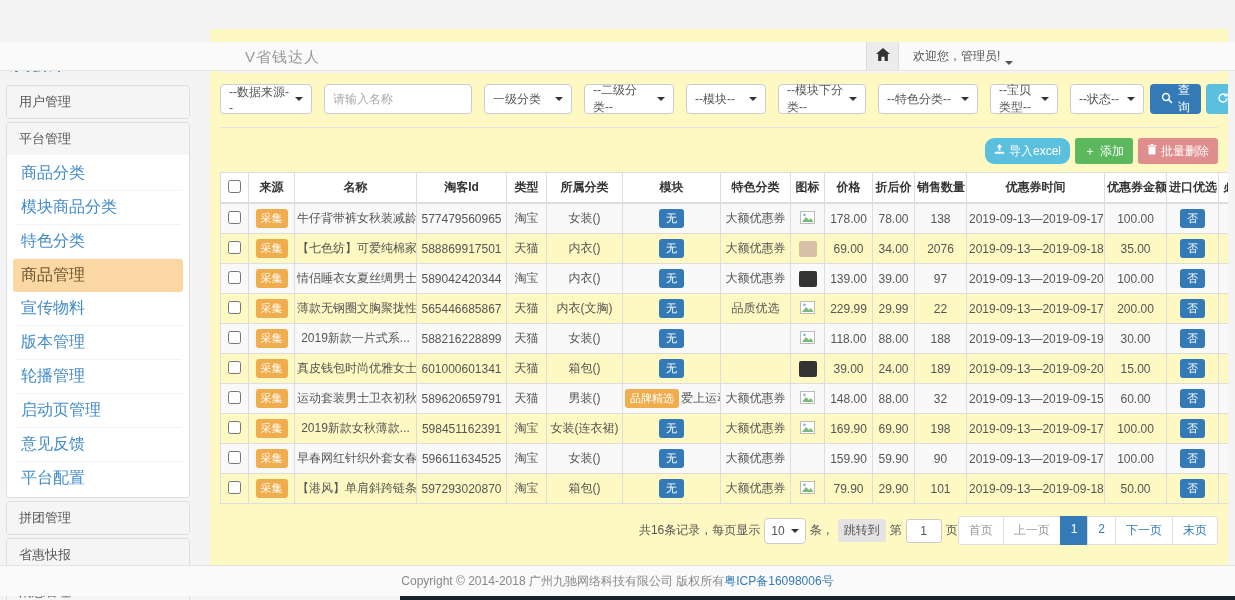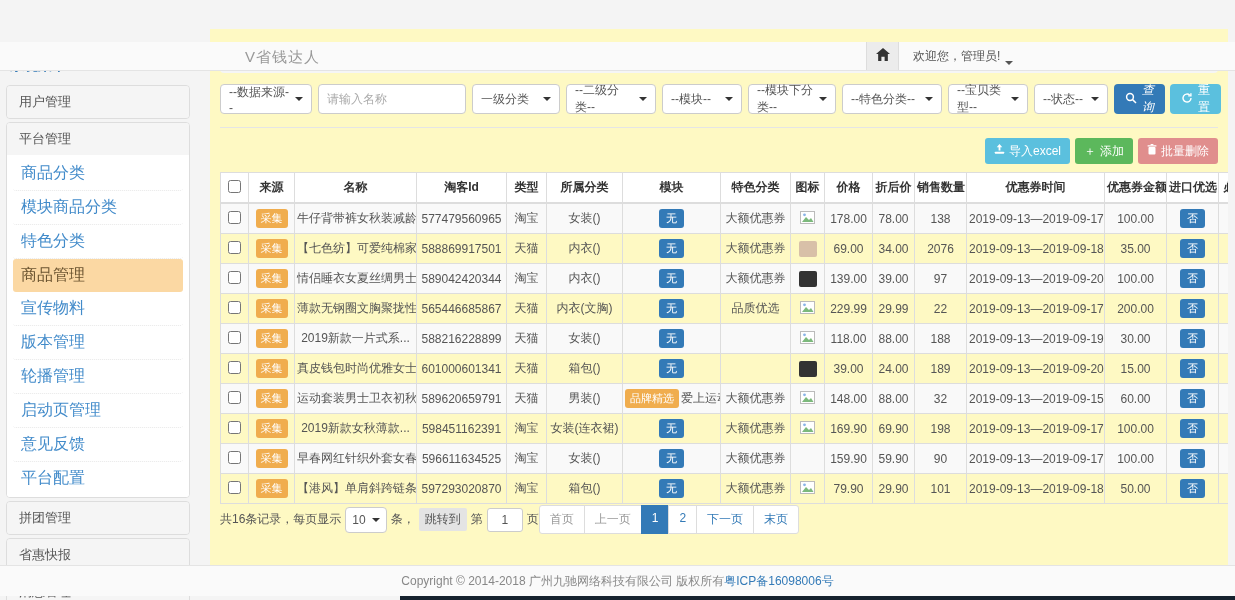--- a/index.html
+++ b/index.html
@@ -32,49 +32,49 @@
   .sub-item.active { background:#fbd8a3; color:#6b5430; border-bottom:none; }
   
   .main { position:absolute; left:210px; right:7px; top:29px; bottom:35px; background:#fef9c3; padding:13px 10px 0 10px; z-index:2; overflow:hidden; }
   .breadcrumb { background:#f5f5f5; border-radius:4px; padding:7px 15px; font-size:12px; color:#555; display:flex; align-items:center; gap:5px; }
   .breadcrumb .loc { color:#666; }
   .crumb-home { color:#428bca; display:flex; align-items:center; gap:3px; cursor:pointer; }
   .crumb-sep { color:#9a9a9a; padding:0 2px; }
   .crumb { color:#555; }
   
   .filters { display:flex; align-items:center; margin:11px 0 0 0; }
-  .ffields { display:flex; align-items:flex-end; gap:6px; margin-right:6px; }
+  .ffields { display:flex; align-items:flex-end; gap:12px; margin-right:6px; }
   .select { height:30px; border:1px solid #ccc; border-radius:4px; background:#fff; display:flex; align-items:center; justify-content:space-between; padding:0 8px; font-size:12px; color:#555; cursor:pointer; }
   .select .sel-caret { width:0; height:0; border-left:4px solid transparent; border-right:4px solid transparent; border-top:4px solid #333; margin-left:6px; }
   .f-input { height:30px; width:148px; border:1px solid #ccc; border-radius:4px; padding:0 8px; font-size:12px; color:#555; font-family:inherit; }
   .f-input::placeholder { color:#aaa; }
-  .f-data-source{width:92px}.f-category-level1{width:88px}.f-category-level2{width:90px}.f-module{width:80px}.f-module-sub{width:88px}.f-feature-category{width:100px}.f-item-type{width:80px}.f-status{width:74px}
+  .f-data-source{width:92px}.f-category-level1{width:88px}.f-category-level2{width:90px}.f-module{width:80px}.f-module-sub{width:88px}.f-feature-category{width:100px}.f-item-type{width:68px}.f-status{width:74px}
   .btn { border:none; border-radius:4px; color:#fff; font-size:12px; height:30px; padding:0 11px; display:inline-flex; align-items:center; gap:5px; cursor:pointer; font-family:inherit; }
-  .btn-query { background:#337ab7;font-style:italic; }
+  .btn-query { background:#337ab7; }
   .btn-reset { background:#5bc0de; margin-left:5px; }
   
   .table-panel { border-top:1px solid #e5e5e5; margin-top:13px; padding-top:10px; }
   .toolbar { display:flex; justify-content:flex-end; gap:5px; margin-bottom:8px; }
   .btn-sm { height:26px; padding:0 9px; border:none; border-radius:3px; color:#fff; font-size:12px; display:inline-flex; align-items:center; gap:4px; cursor:pointer; font-family:inherit; }
-  .btn-import { background:#5bc0de; }
+  .btn-import { background:#5bc0de;border-radius:9px; }
   .btn-add { background:#5cb85c; }
   .btn-del { background:#e08e8d; }
   table { width:100%; border-collapse:collapse; table-layout:fixed; font-size:12px; }
   th,td { border:1px solid #ddd; text-align:center; padding:5px 2px; color:#555; overflow:hidden; white-space:nowrap; }
   thead th { border-bottom:2px solid #ddd; color:#333; font-weight:bold; padding:6px 2px; background:#fff; }
   tbody tr:nth-child(odd) { background:#f9f9f9; }
   .badge-orange { background:#f0ad4e; color:#fff; border-radius:3px; padding:2px 5px; font-size:11px; display:inline-block;text-align:center; }
   .chip-blue { background:#337ab7; color:#fff; border-radius:3px; padding:2px 7px; font-size:11px; display:inline-block; cursor:pointer; }
   .mod-text { margin-left:2px; }
   .thumb { display:inline-block; width:18px; height:16px; border-radius:2px; vertical-align:middle; }
   .thumb-dark { background:#333; }
   .thumb-beige { background:#d8c0a8; }
   input[type=checkbox]{ width:13px; height:13px; cursor:pointer; }
   
-  .pager { display:flex; justify-content:flex-start; align-items:center; margin-top:1px; font-size:12px; color:#555; padding-bottom:10px; }
+  .pager { display:flex; justify-content:flex-end; align-items:center; margin-top:12px; font-size:12px; color:#555; padding-bottom:10px; }
   .pager-left { display:flex; align-items:center; gap:4px; }
   .size-select { height:26px; padding:0 6px; }
   .jump-chip { background:#e4e4e4; border-radius:2px; padding:3px 6px; color:#555; cursor:pointer; }
   .jump-input { width:36px; height:24px; border:1px solid #ccc; border-radius:3px; text-align:center; font-size:12px; font-family:inherit; color:#555; }
   .pg { display:flex; }
   .pg-item { border:1px solid #ddd; margin-left:-1px; padding:5px 10px; color:#337ab7; background:#fff; cursor:pointer; }
   .pg-item:first-child { border-radius:3px 0 0 3px; margin-left:0; }
   .pg-item:last-child { border-radius:0 3px 3px 0; }
   .pg-item.muted { color:#999; }
   .pg-item.active { background:#337ab7; border-color:#337ab7; color:#fff; }

